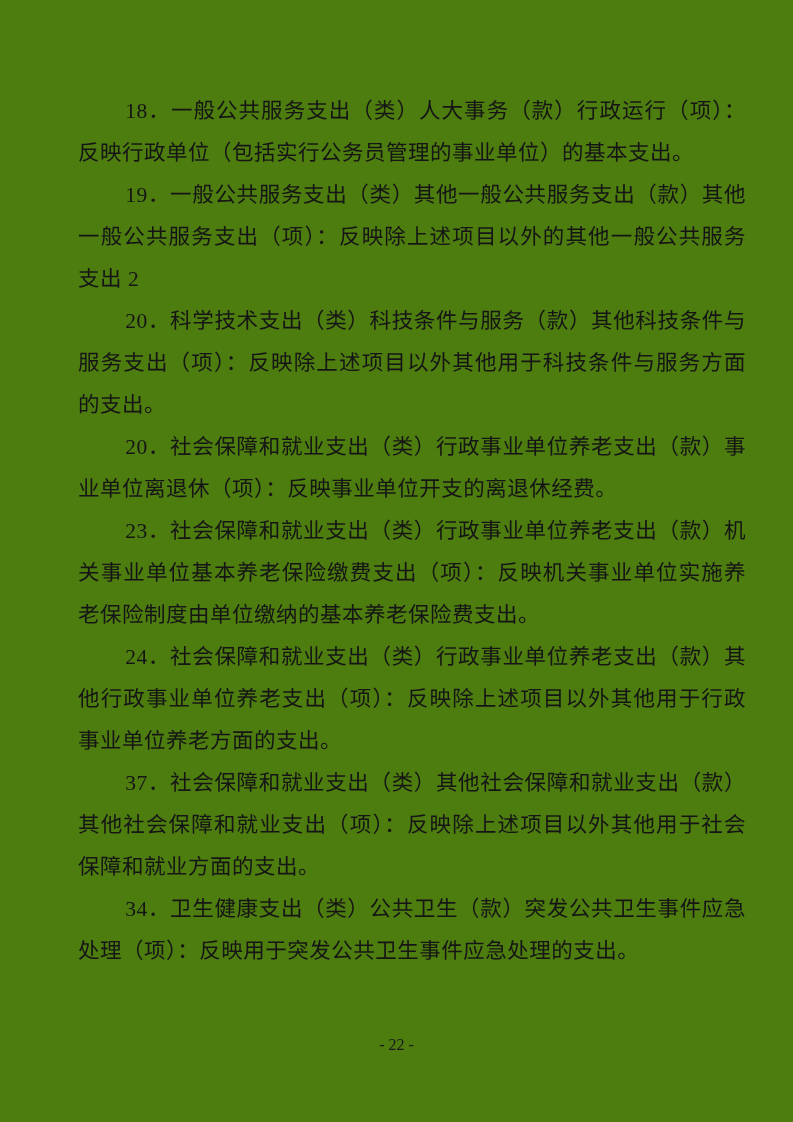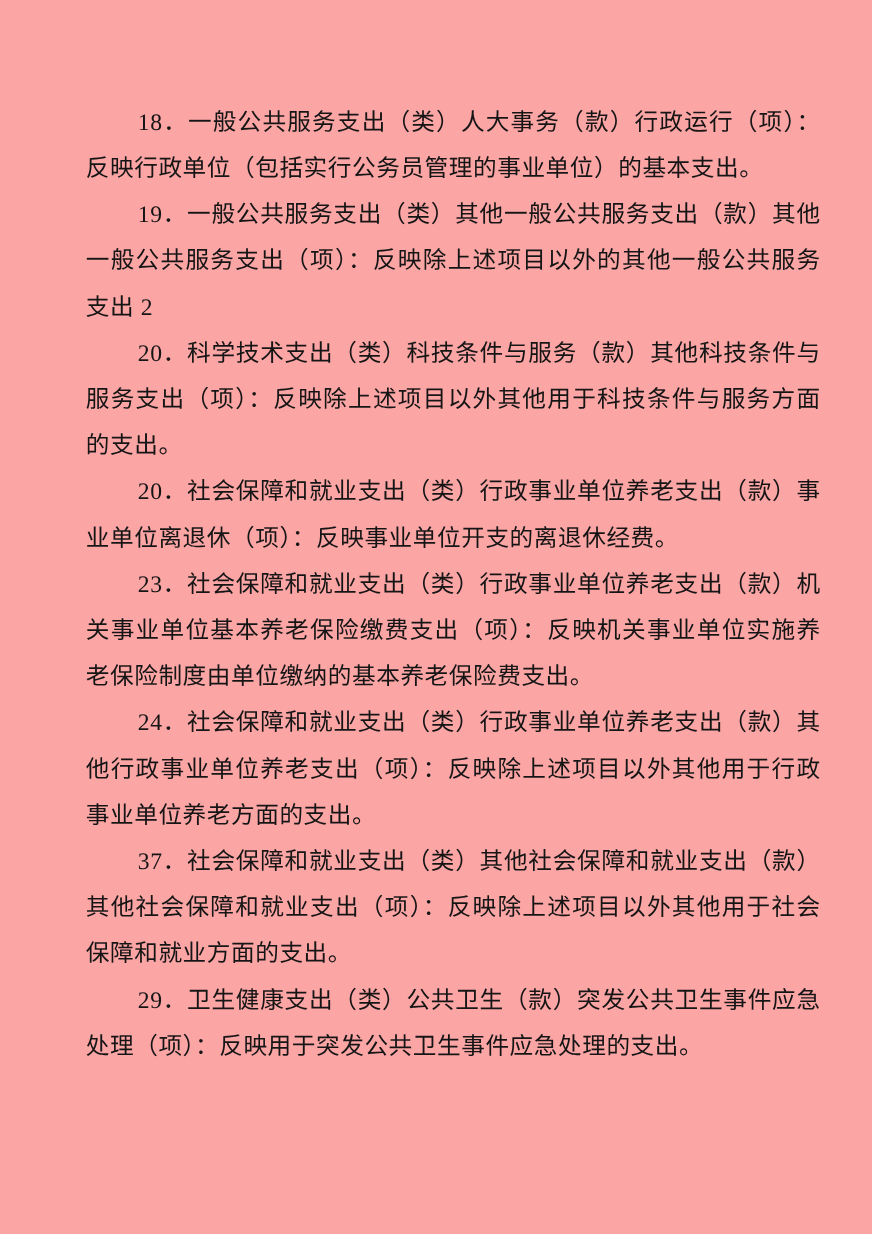--- a/index.html
+++ b/index.html
@@ -4,21 +4,21 @@
 <style>
   html, body {
     margin: 0;
     padding: 0;
     background: #ffffff;
   }
   .page {
     position: relative;
     width: 793px;
     height: 1122px;
-    background: #fca5a5;
+    background: #4d7c0f;
     overflow: hidden;
     font-family: "Liberation Serif", "DejaVu Serif", serif;
     color: #151515;
   }
   .content {
     position: absolute;
     top: 90px;
     left: 78px;
     width: 668px;
     font-size: 21.5px;
@@ -50,15 +50,16 @@
 
 <div class="page">
   <div class="content">
     <p>18．一般公共服务支出（类）人大事务（款）行政运行（项）：反映行政单位（包括实行公务员管理的事业单位）的基本支出。</p>
     <p>19．一般公共服务支出（类）其他一般公共服务支出（款）其他一般公共服务支出（项）：反映除上述项目以外的其他一般公共服务支出 2</p>
     <p>20．科学技术支出（类）科技条件与服务（款）其他科技条件与服务支出（项）：反映除上述项目以外其他用于科技条件与服务方面的支出。</p>
     <p>20．社会保障和就业支出（类）行政事业单位养老支出（款）事业单位离退休（项）：反映事业单位开支的离退休经费。</p>
     <p>23．社会保障和就业支出（类）行政事业单位养老支出（款）机关事业单位基本养老保险缴费支出（项）：反映机关事业单位实施养老保险制度由单位缴纳的基本养老保险费支出。</p>
     <p>24．社会保障和就业支出（类）行政事业单位养老支出（款）其他行政事业单位养老支出（项）：反映除上述项目以外其他用于行政事业单位养老方面的支出。</p>
     <p>37．社会保障和就业支出（类）其他社会保障和就业支出（款）其他社会保障和就业支出（项）：反映除上述项目以外其他用于社会保障和就业方面的支出。</p>
-    <p>29．卫生健康支出（类）公共卫生（款）突发公共卫生事件应急处理（项）：反映用于突发公共卫生事件应急处理的支出。</p>
+    <p>34．卫生健康支出（类）公共卫生（款）突发公共卫生事件应急处理（项）：反映用于突发公共卫生事件应急处理的支出。</p>
   </div>
+  <div class="footer">- 22 -</div>
 </div>
 
 </body></html>

